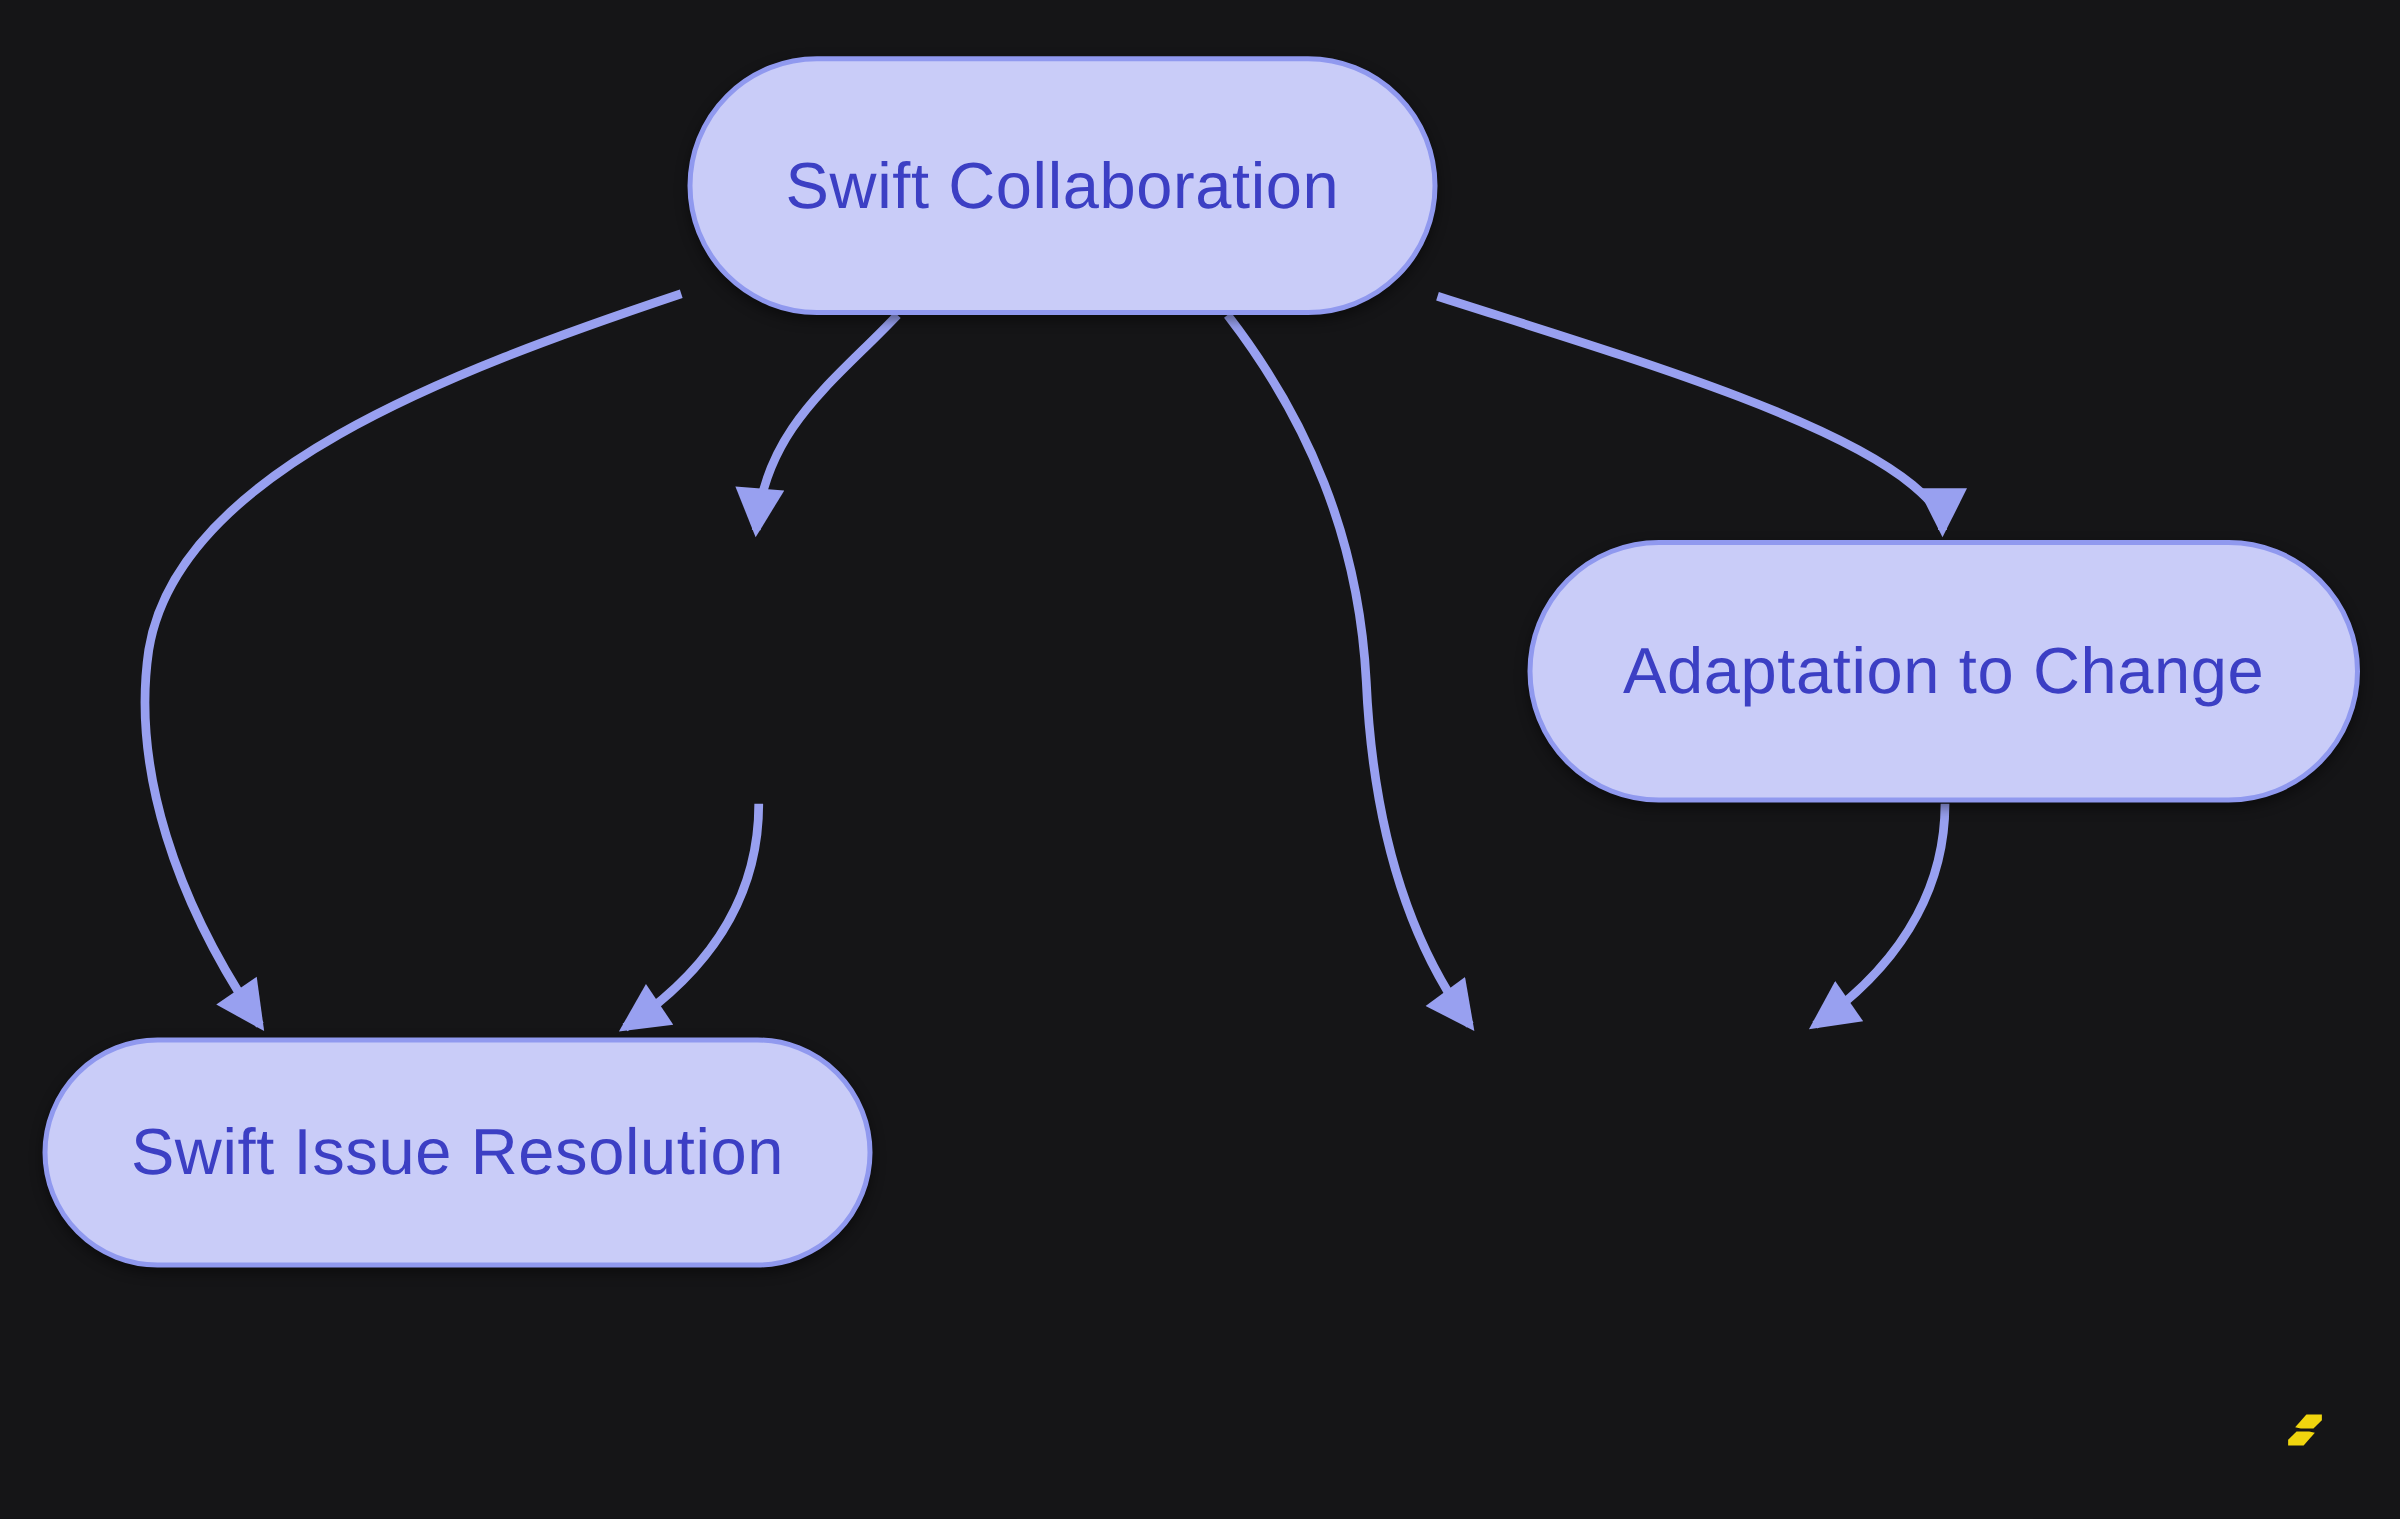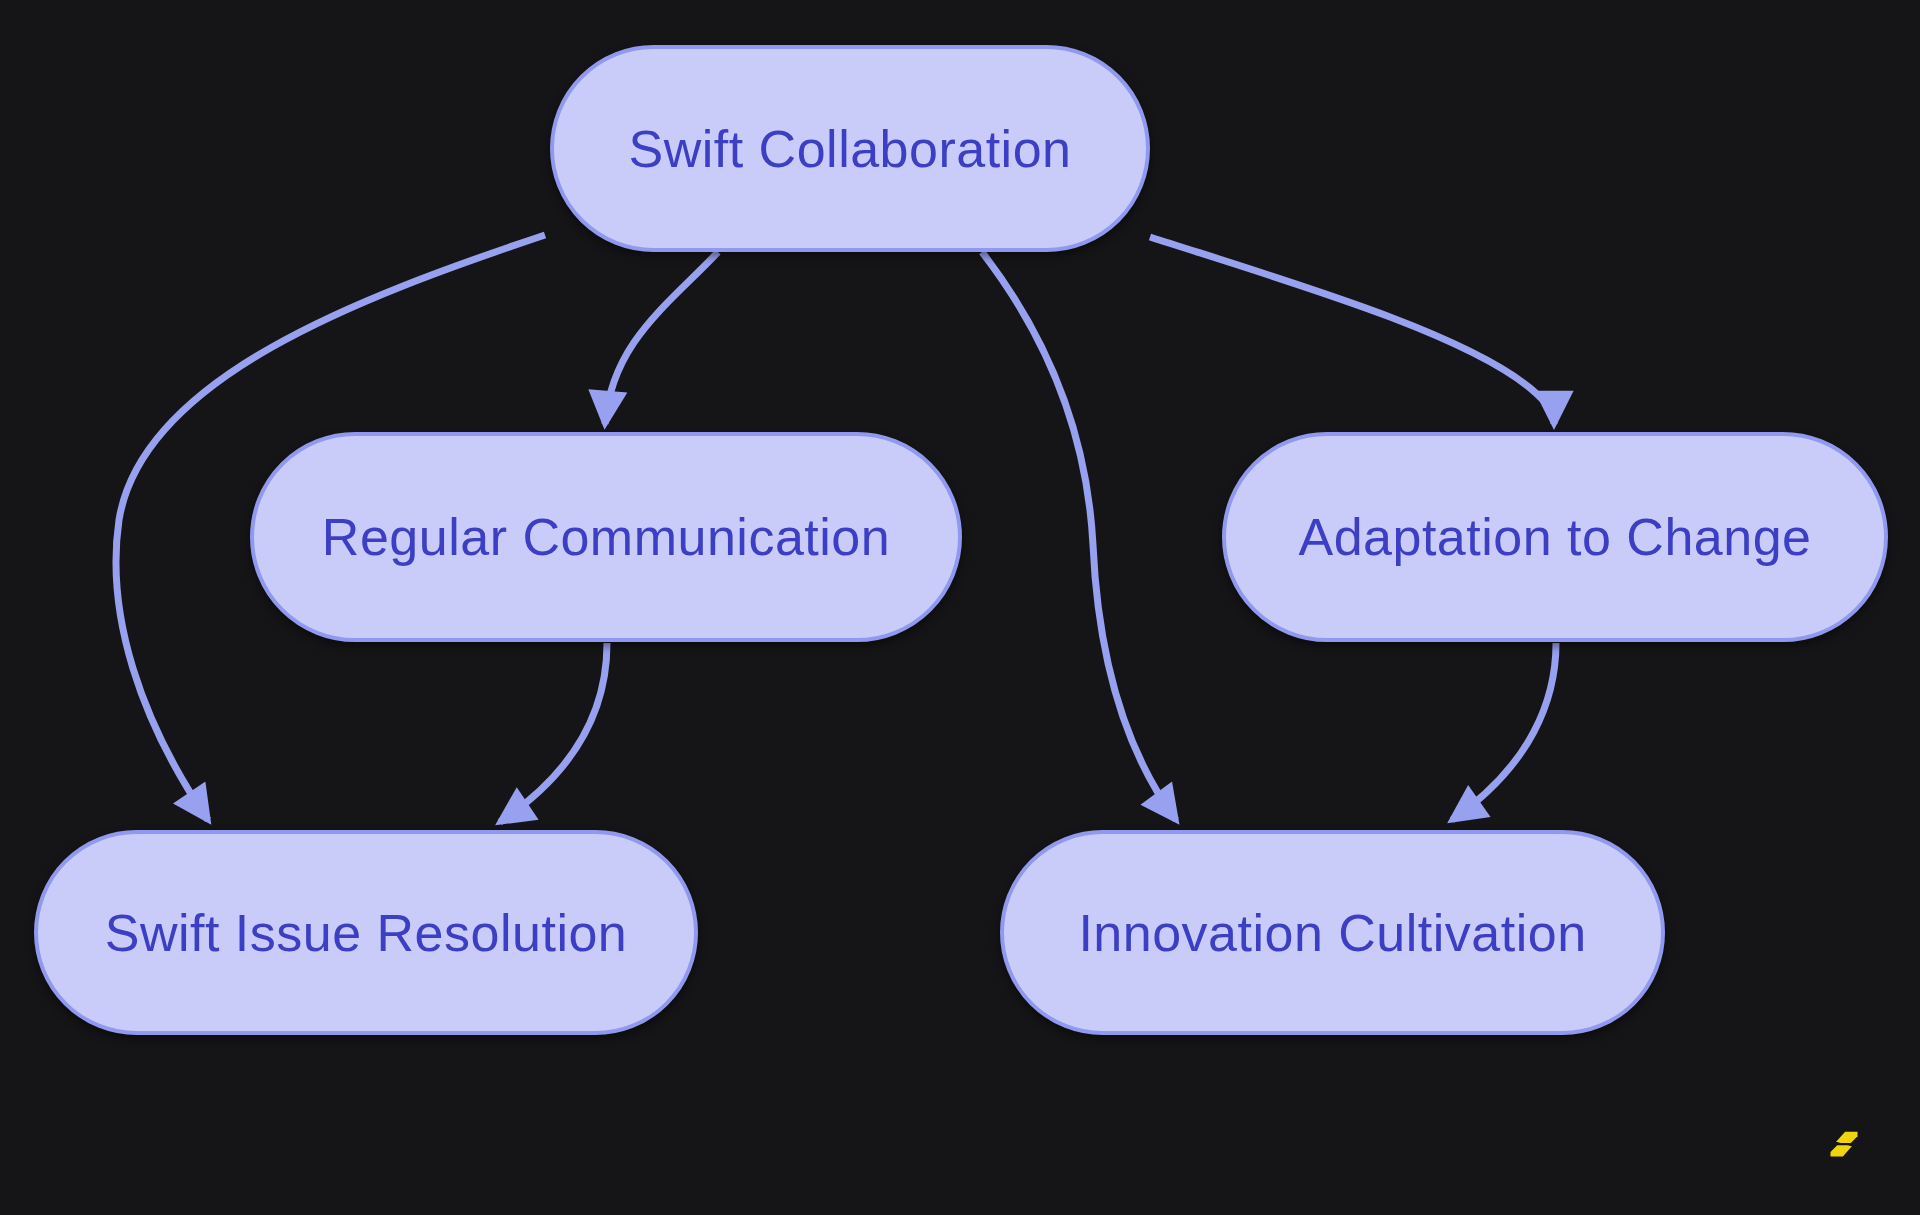--- a/index.html
+++ b/index.html
@@ -35,21 +35,21 @@
     border-radius:120px;
     color:var(--text);
     font-size:52px;
     letter-spacing:.5px;
     white-space:nowrap;
     box-shadow:0 4px 10px rgba(0,0,0,.45);
   }
   .n-ec {left:550px; top:45px;  width:600px; height:207px;}
   .n-rc {left:250px; top:432px; width:712px; height:210px;}
   .n-ac {left:1222px;top:432px; width:666px; height:210px;}
-  .n-sir{left:34px;  top:830px; width:664px; height:205px;}
+  .n-sir{left:34px;  top:830px; width:664px; height:184px;}
   .n-ic {left:1000px;top:830px; width:665px; height:205px;}
   .logo{
     position:absolute;left:1826px;top:1126px;width:36px;height:36px;
   }
   .logo polygon{fill:var(--logo);}
 </style>
 </head>
 <body>
 
 <div class="canvas">
@@ -71,34 +71,28 @@
 
     <path class="edge" marker-end="url(#ah)" d="M607 643 C607 700 585 765 500 822"></path>
 
     <path class="edge" marker-end="url(#ah)" d="M1556 643 C1556 700 1531 765 1452 820"></path>
   </svg>
 
   <div class="node n-ec">
     <span>Swift Collaboration</span>
   </div>
 
-  <div class="node n-rc">
-    <span>Regular Communication</span>
-  </div>
 
   <div class="node n-ac">
     <span>Adaptation to Change</span>
   </div>
 
   <div class="node n-sir">
     <span>Swift Issue Resolution</span>
   </div>
 
-  <div class="node n-ic">
-    <span>Innovation Cultivation</span>
-  </div>
 
   <svg class="logo" viewBox="0 0 32 32">
     <polygon points="9,14 17,5 28,5 28,9 22,15 13,15"></polygon>
     <polygon points="23,18 15,27 4,27 4,23 10,17 19,17"></polygon>
   </svg>
 
 </div>
 
 </body></html>

